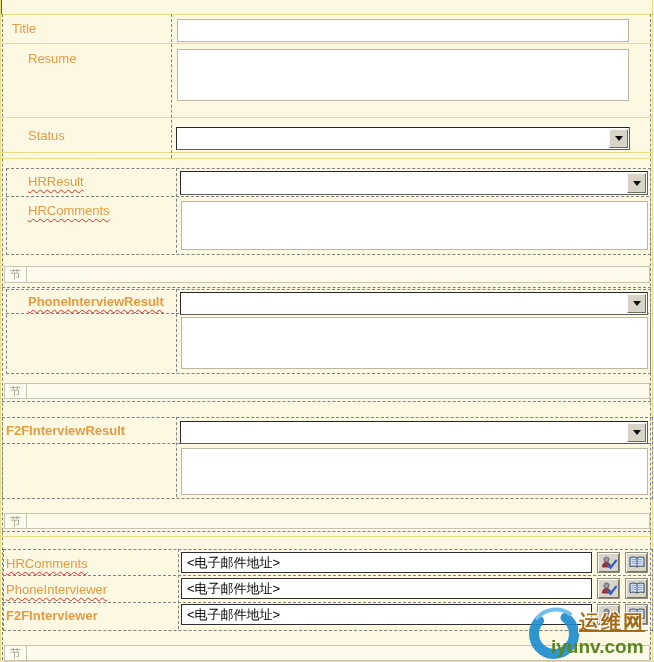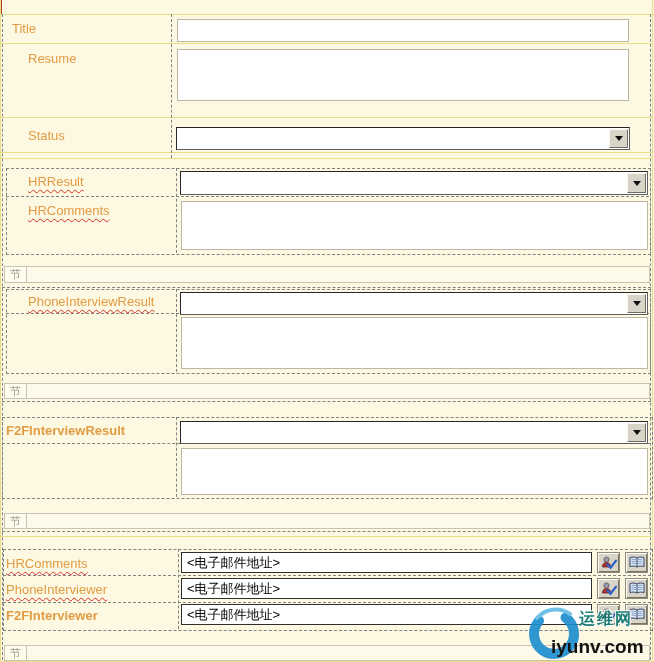--- a/index.html
+++ b/index.html
@@ -24,23 +24,23 @@
   .ddarrow{width:0;height:0;border-left:4px solid transparent;border-right:4px solid transparent;border-top:5px solid #101010;}
   .email{position:absolute;background:#fff;border:1px solid #2e2e2e;color:#000;font-size:13px;
     display:flex;align-items:center;padding-left:5px;box-sizing:border-box;}
   .pbtn{position:absolute;width:23px;height:21px;background:#d8d4c8;border:1px solid #8e8a7c;
     box-shadow:inset 1px 1px 0 #fdfcf6, inset -1px -1px 0 #77735f;
     display:flex;align-items:center;justify-content:center;box-sizing:border-box;}
   .tabbox{position:absolute;width:23px;border:1px solid #c8c3b2;background:rgba(255,255,255,.45);
     color:#a49b87;font-size:11px;display:flex;align-items:center;justify-content:center;box-sizing:border-box;}
   .tabbar{position:absolute;border:1px solid #c8c3b2;border-left:none;background:rgba(255,255,255,.25);box-sizing:border-box;}
   .wm{position:absolute;left:505px;top:595px;width:149px;height:67px;opacity:.92;}
-  .wm-name{position:absolute;left:74px;top:14px;font-size:16px;font-weight:bold;color:#0f766e;letter-spacing:2px;
-    text-shadow:-1px -1px 0 #fff,1px -1px 0 #fff,-1px 1px 0 #fff,1px 1px 0 #fff;}
-  .wm-dom{position:absolute;left:46px;top:41px;font-size:19px;font-weight:bold;color:#000000;}
+  .wm-name{position:absolute;left:74px;top:14px;font-size:20px;font-weight:bold;color:#a16207;letter-spacing:2px;
+    text-shadow:-1px -1px 0 #fff,1px -1px 0 #fff,-1px 1px 0 #fff,1px 1px 0 #fff;text-decoration:underline;}
+  .wm-dom{position:absolute;left:46px;top:41px;font-size:19px;font-weight:bold;color:#4d7c0f;}
 </style>
 </head>
 <body>
 
 <div id="canvas">
 
   <div class="redtick"></div>
   <div class="yvline" style="left:0;top:0;height:662px;"></div>
   <div class="yvline" style="left:652px;top:0;height:662px;"></div>
   <div class="yline" style="left:0;top:14px;width:654px;"></div>
@@ -78,21 +78,21 @@
   </div>
   <div class="lbl sq" style="left:28px;top:203px;">HRComments</div>
   <div class="textbox" style="left:181px;top:201px;width:465px;height:47px;"></div>
   <div class="tabbox" style="left:4px;top:266px;height:17px;">节</div>
   <div class="tabbar" style="left:27px;top:266px;width:623px;height:17px;"></div>
   <div class="dashh" style="left:2px;top:287px;width:649px;"></div>
 
   <div class="dbox" style="left:6px;top:289px;width:643px;height:83px;"></div>
   <div class="dashv" style="left:176px;top:289px;height:83px;"></div>
   <div class="dashh" style="left:6px;top:313px;width:643px;"></div>
-  <div class="lbl sq" style="left:28px;top:294px;">PhoneInterviewResult</div>
+  <div class="lbl sq" style="left:28px;top:294px;font-weight:bold;">PhoneInterviewResult</div>
   <div class="dropdown" style="left:180px;top:292px;width:466px;height:21px;">
     <div class="ddbtn">
       <div class="ddarrow"></div>
     </div>
   </div>
   <div class="textbox" style="left:181px;top:317px;width:465px;height:50px;"></div>
   <div class="tabbox" style="left:4px;top:383px;height:16px;">节</div>
   <div class="tabbar" style="left:27px;top:383px;width:623px;height:16px;"></div>
   <div class="dashh" style="left:2px;top:401px;width:649px;"></div>
 

